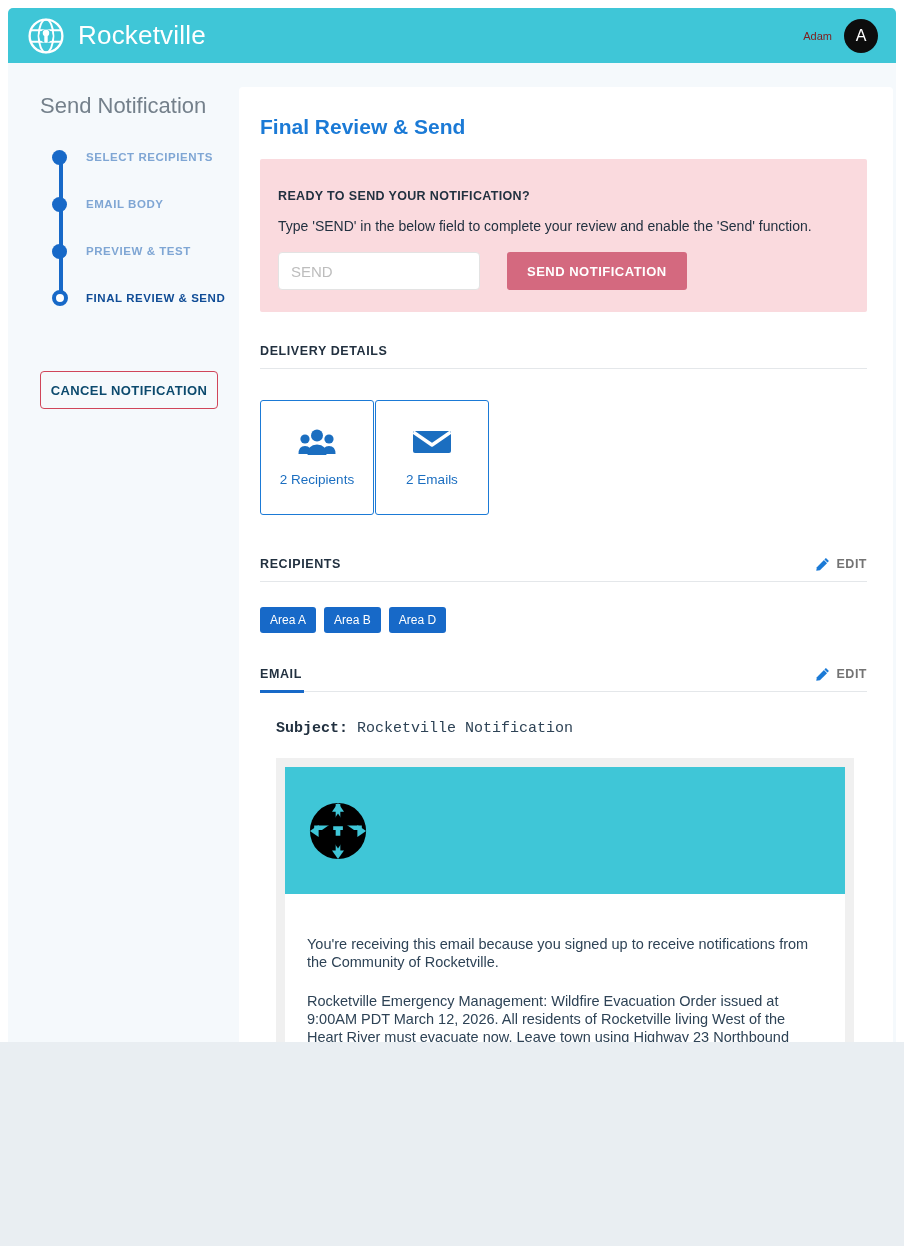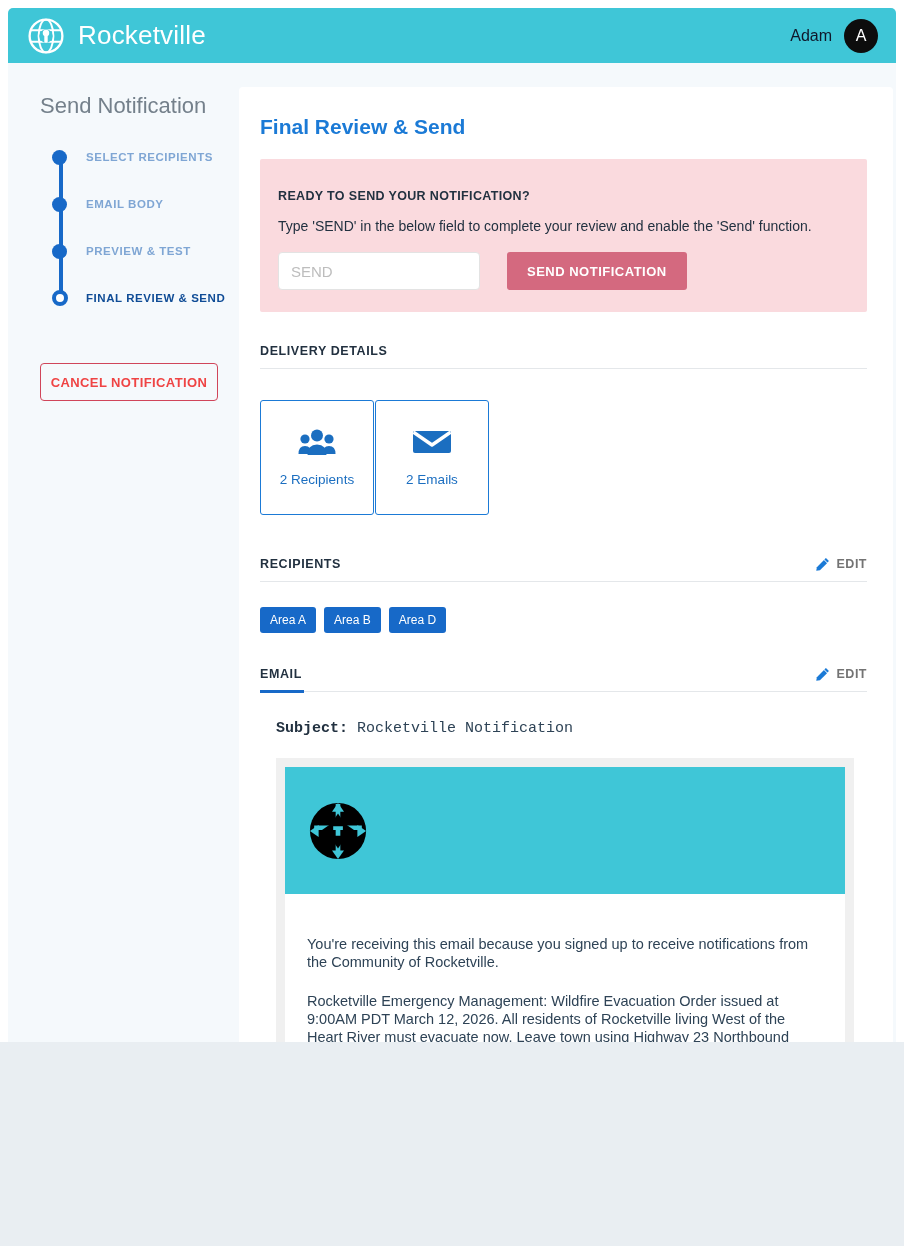--- a/index.html
+++ b/index.html
@@ -38,21 +38,21 @@
     font-size: 26px;
     font-weight: 400;
     letter-spacing: .2px;
   }
   .topbar-right {
     margin-left: auto;
     display: flex;
     align-items: center;
     gap: 12px;
   }
-  .user-name { color: #0f172a; font-size: 16px; }
+  .user-name { color: #7f1d1d; font-size: 11px; }
   .avatar {
     width: 34px; height: 34px;
     border-radius: 50%;
     background: #0d0d0d;
     color: #ffffff;
     font-size: 16px;
     display: flex; align-items: center; justify-content: center;
   }
 
   
@@ -106,26 +106,26 @@
   .step-label {
     margin-left: 33px;
     font-size: 11.5px;
     font-weight: bold;
     letter-spacing: .55px;
     color: #7fa6d4;
     line-height: 20px;
   }
   .step.current .step-label { color: #0f4c96; }
   .cancel-btn {
-    margin-top: 28px;
+    margin-top: 36px;
     width: 178px; height: 38px;
     background: #f5f9fc;
     border: 1px solid #d0455a;
     border-radius: 4px;
-    color: #ef4444;
+    color: #0c4a6e;
     font-size: 13px;
     font-weight: bold;
     letter-spacing: .4px;
     font-family: "Liberation Sans", sans-serif;
     cursor: pointer;
   }
 
   
   .content {
     flex: 1;

